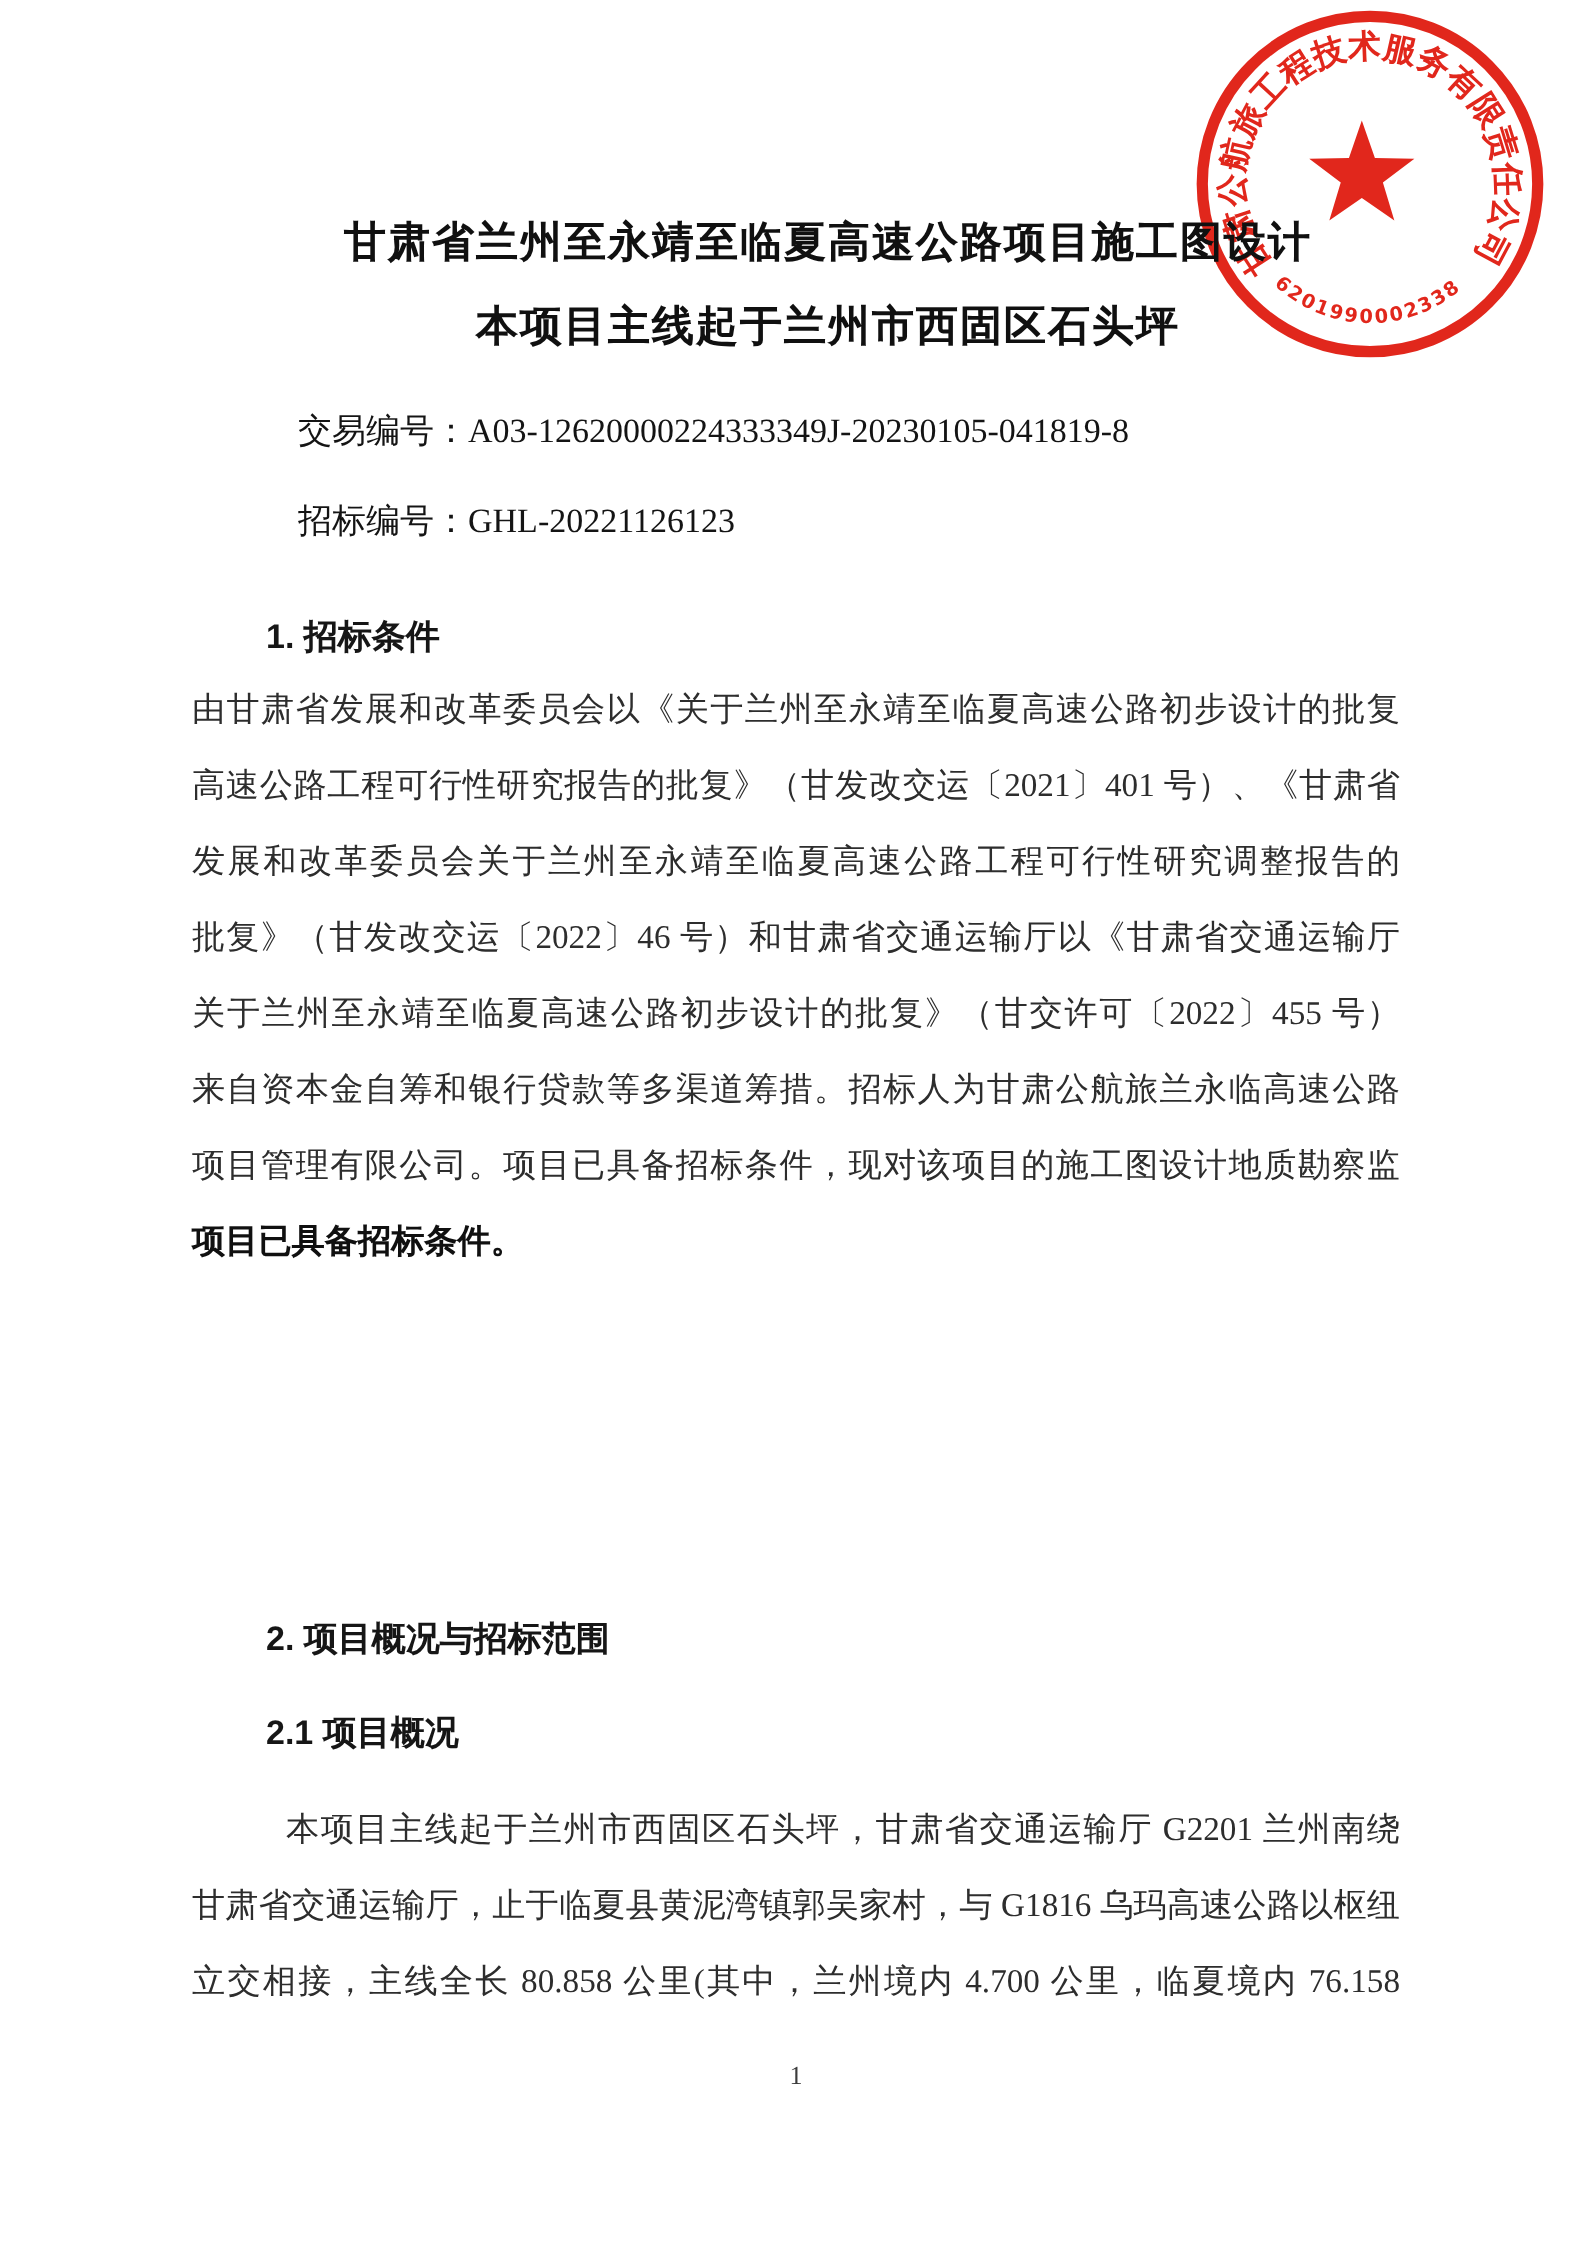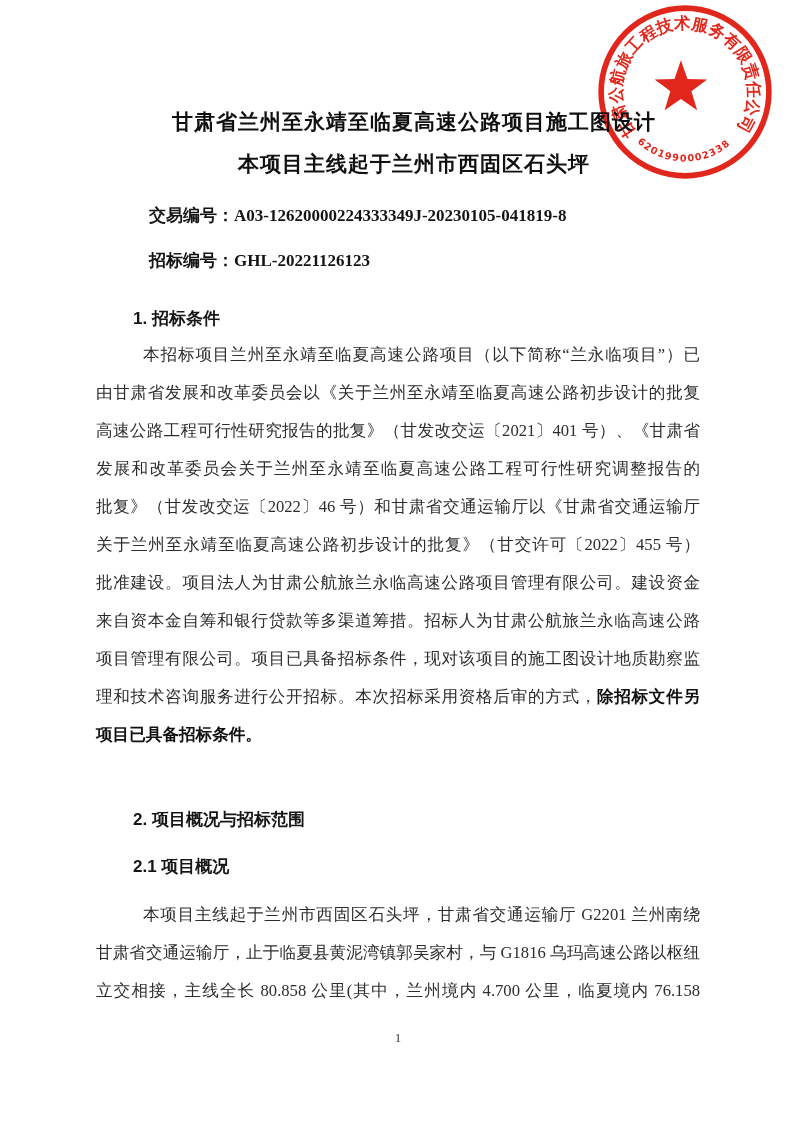--- a/index.html
+++ b/index.html
@@ -26,21 +26,21 @@
     color: #101010;
     line-height: 42px;
     letter-spacing: 1px;
     white-space: nowrap;
   }
 
   
   .meta-block { position: absolute; left: 149px; top: 205px; }
   .meta-line {
     font-size: 17px;
-    font-weight: 700;
+    font-weight: 400;
     color: #141414;
     line-height: 22px;
     margin-bottom: 23px;
     white-space: nowrap;
   }
 
   
   .heading {
     position: absolute;
     left: 133px;
@@ -136,30 +136,27 @@
   <div class="meta-block">
     <div class="meta-line">交易编号：A03-12620000224333349J-20230105-041819-8</div>
     <div class="meta-line">招标编号：GHL-20221126123</div>
   </div>
 
   <div class="heading" id="h1">1.  招标条件</div>
   <div class="heading" id="h2">2.  项目概况与招标范围</div>
   <div class="heading" id="h21">2.1 项目概况</div>
 
   <div class="para" id="p1">
-      <div class="tline indent fill"><span class="seg">本招标项目兰州至永靖至临夏高速公路项目（以下简称“兰永临项目”）已</span></div>
       <div class="tline fill"><span class="seg">由甘肃省发展和改革委员会以《关于兰州至永靖至临夏高速公路初步设计的批复</span></div>
       <div class="tline fill"><span class="seg">高速公路工程可行性研究报告的批复》（甘发改交运〔2021〕401 号）、《甘肃省</span></div>
       <div class="tline fill"><span class="seg">发展和改革委员会关于兰州至永靖至临夏高速公路工程可行性研究调整报告的</span></div>
       <div class="tline fill"><span class="seg">批复》（甘发改交运〔2022〕46 号）和甘肃省交通运输厅以《甘肃省交通运输厅</span></div>
       <div class="tline fill"><span class="seg">关于兰州至永靖至临夏高速公路初步设计的批复》（甘交许可〔2022〕455 号）</span></div>
-      <div class="tline fill"><span class="seg">批准建设。项目法人为甘肃公航旅兰永临高速公路项目管理有限公司。建设资金</span></div>
       <div class="tline fill"><span class="seg">来自资本金自筹和银行贷款等多渠道筹措。招标人为甘肃公航旅兰永临高速公路</span></div>
       <div class="tline fill"><span class="seg">项目管理有限公司。项目已具备招标条件，现对该项目的施工图设计地质勘察监</span></div>
-      <div class="tline fill"><span class="seg">理和技术咨询服务进行公开招标。本次招标采用资格后审的方式，</span><span class="seg bold">除招标文件另</span></div>
       <div class="tline"><span class="seg bold">项目已具备招标条件。</span></div>
     </div>
   <div class="para" id="p2">
       <div class="tline indent fill"><span class="seg">本项目主线起于兰州市西固区石头坪，甘肃省交通运输厅 G2201 兰州南绕</span></div>
       <div class="tline fill"><span class="seg">甘肃省交通运输厅，止于临夏县黄泥湾镇郭吴家村，与 G1816 乌玛高速公路以枢纽</span></div>
       <div class="tline fill"><span class="seg">立交相接，主线全长 80.858 公里(其中，兰州境内 4.700 公里，临夏境内 76.158</span></div>
     </div>
 
   <div class="page-number">1</div>
 

